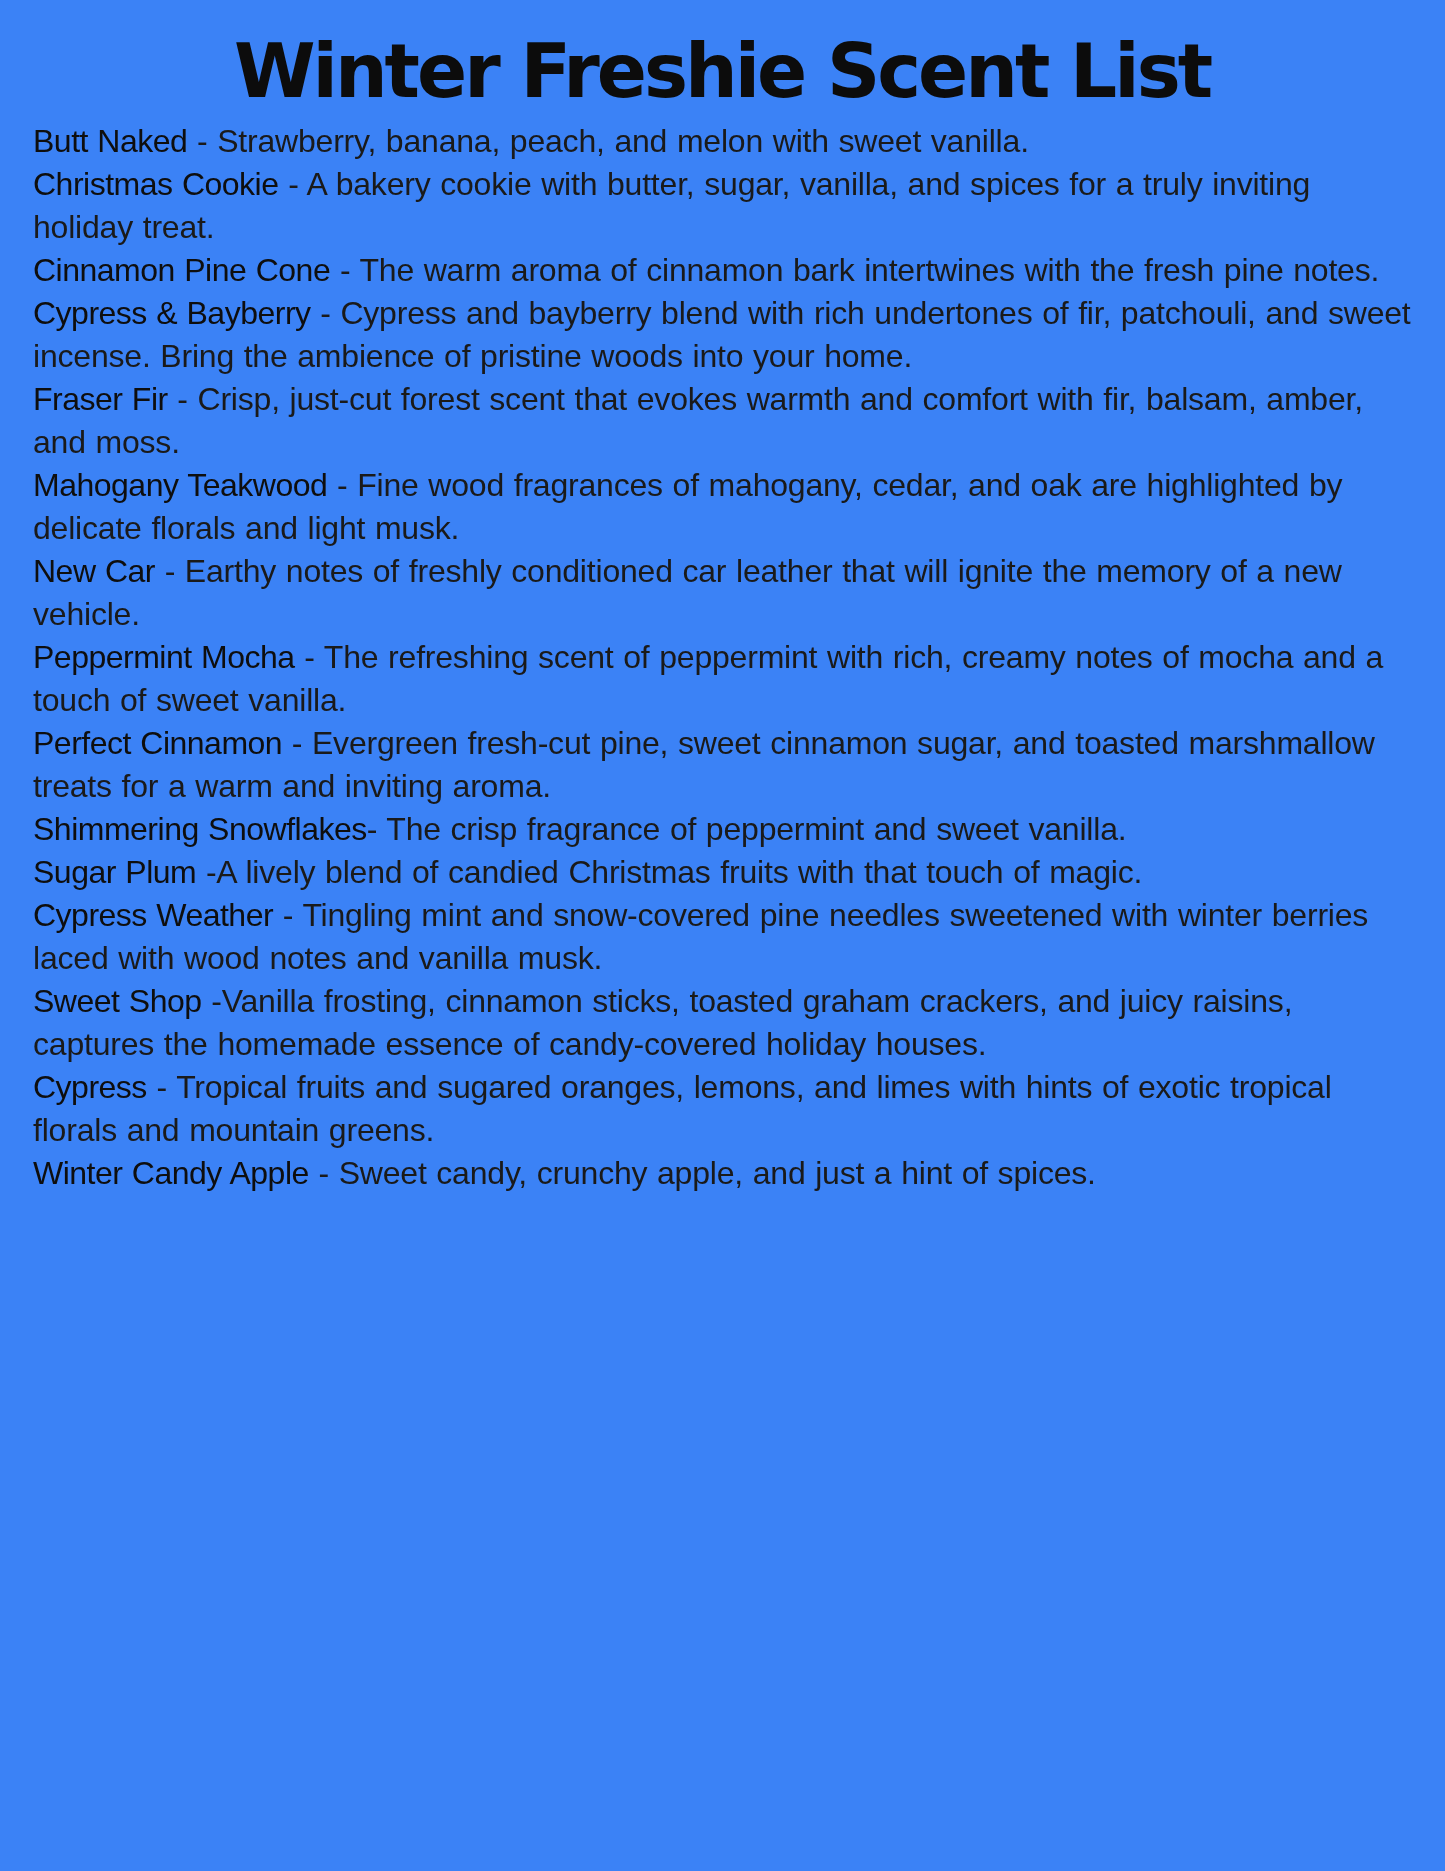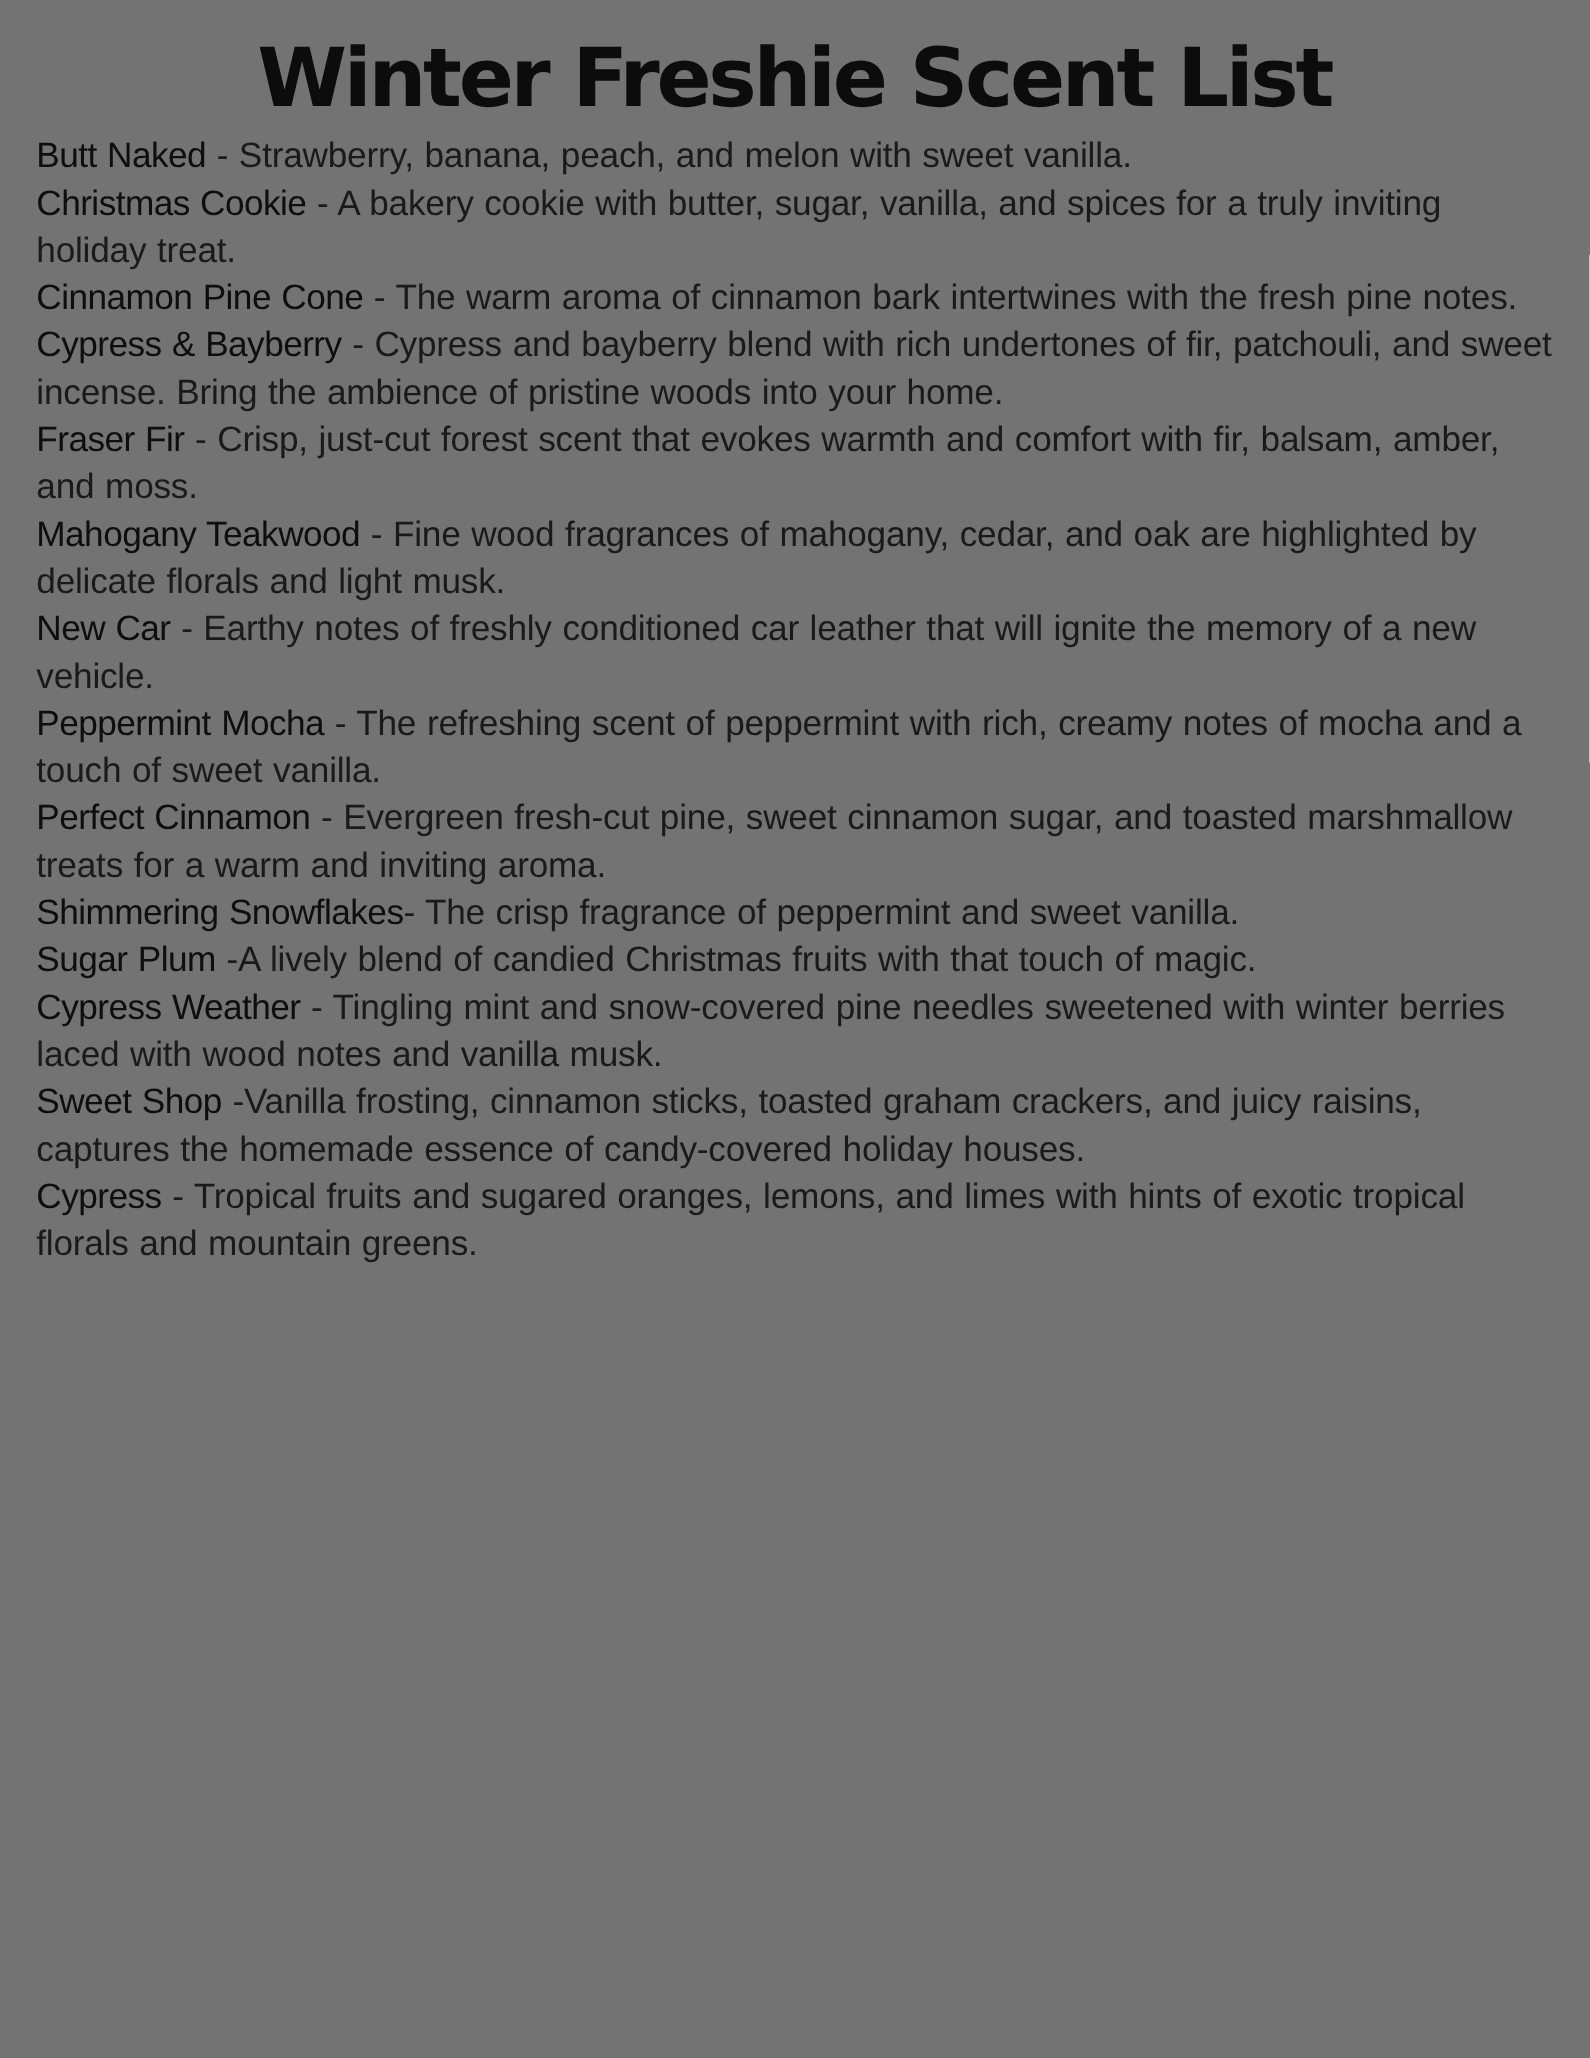--- a/index.html
+++ b/index.html
@@ -5,21 +5,21 @@
   html, body {
     margin: 0;
     padding: 0;
     background: #ffffff;
   }
   .page {
     position: relative;
     width: 1445px;
     min-height: 1871px;
     box-sizing: border-box;
-    background: #737373;
+    background: #3b82f6;
     padding: 34px 34px 0 33px;
     font-family: "Liberation Sans", "DejaVu Sans", sans-serif;
     color: #161616;
   }
   .title {
     margin: 0 0 12px 0;
     text-align: center;
     font-family: "DejaVu Sans", "Liberation Sans", sans-serif;
     font-size: 74px;
     line-height: 1.0;
@@ -77,14 +77,15 @@
   <p class="entry"><span class="scent-name">Shimmering Snowflakes</span><span class="scent-sep">- </span><span class="scent-desc">The crisp fragrance of peppermint and sweet vanilla.</span></p>
 
   <p class="entry"><span class="scent-name">Sugar Plum</span><span class="scent-sep"> -</span><span class="scent-desc">A lively blend of candied Christmas fruits with that touch of magic.</span></p>
 
   <p class="entry"><span class="scent-name">Cypress Weather</span><span class="scent-sep"> - </span><span class="scent-desc">Tingling mint and snow-covered pine needles sweetened with winter berries laced with wood notes and vanilla musk.</span></p>
 
   <p class="entry"><span class="scent-name">Sweet Shop</span><span class="scent-sep"> -</span><span class="scent-desc">Vanilla frosting, cinnamon sticks, toasted graham crackers, and juicy raisins, captures the homemade essence of candy-covered holiday houses.</span></p>
 
   <p class="entry"><span class="scent-name">Cypress</span><span class="scent-sep"> - </span><span class="scent-desc">Tropical fruits and sugared oranges, lemons, and limes with hints of exotic tropical florals and mountain greens.</span></p>
 
+  <p class="entry"><span class="scent-name">Winter Candy Apple</span><span class="scent-sep"> - </span><span class="scent-desc">Sweet candy, crunchy apple, and just a hint of spices.</span></p>
 </div>
 </div>
 
 </body></html>

